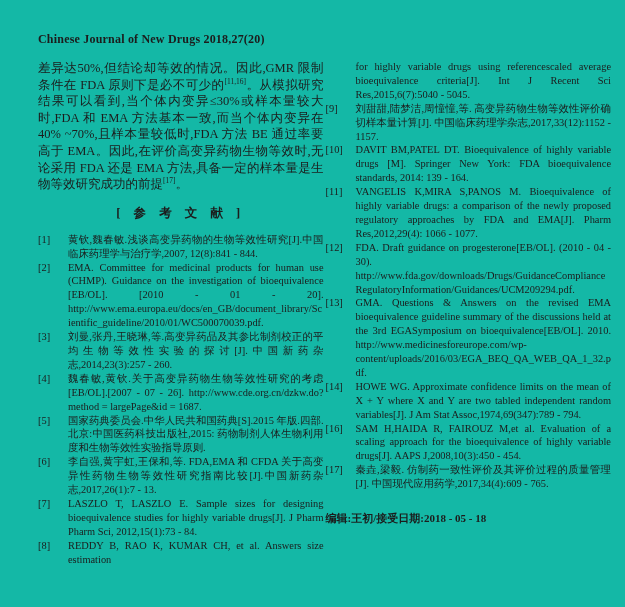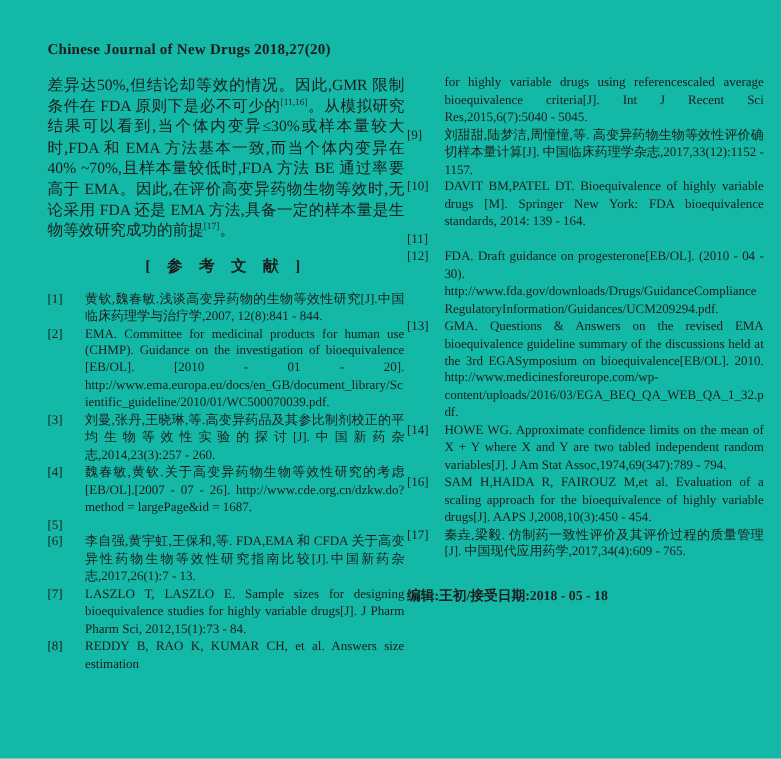--- a/index.html
+++ b/index.html
@@ -83,20 +83,21 @@
       <div class="ref">
         <span class="ref-num">[3]</span>
         <span class="ref-text">刘曼,张丹,王晓琳,等.高变异药品及其参比制剂校正的平均生物等效性实验的探讨[J].中国新药杂志,2014,23(3):257 - 260.</span>
       </div>
       <div class="ref">
         <span class="ref-num">[4]</span>
         <span class="ref-text">魏春敏,黄钦.关于高变异药物生物等效性研究的考虑[EB/OL].[2007 - 07 - 26]. http://www.cde.org.cn/dzkw.do?method = largePage&amp;id = 1687.</span>
       </div>
       <div class="ref">
         <span class="ref-num">[5]</span>
+        <span class="ref-text">国家药典委员会.中华人民共和国药典[S].2015 年版.四部.北京:中国医药科技出版社,2015: 药物制剂人体生物利用度和生物等效性实验指导原则.</span>
       </div>
       <div class="ref">
         <span class="ref-num">[6]</span>
         <span class="ref-text">李自强,黄宇虹,王保和,等. FDA,EMA 和 CFDA 关于高变异性药物生物等效性研究指南比较[J].中国新药杂志,2017,26(1):7 - 13.</span>
       </div>
       <div class="ref">
         <span class="ref-num">[7]</span>
         <span class="ref-text">LASZLO T, LASZLO E. Sample sizes for designing bioequivalence studies for highly variable drugs[J]. J Pharm Pharm Sci, 2012,15(1):73 - 84.</span>
       </div>
       <div class="ref">
@@ -111,20 +112,21 @@
       <div class="ref">
         <span class="ref-num">[9]</span>
         <span class="ref-text">刘甜甜,陆梦洁,周憧憧,等. 高变异药物生物等效性评价确切样本量计算[J]. 中国临床药理学杂志,2017,33(12):1152 - 1157.</span>
       </div>
       <div class="ref">
         <span class="ref-num">[10]</span>
         <span class="ref-text">DAVIT BM,PATEL DT. Bioequivalence of highly variable drugs [M]. Springer New York: FDA bioequivalence standards, 2014: 139 - 164.</span>
       </div>
       <div class="ref">
         <span class="ref-num">[11]</span>
+        <span class="ref-text">VANGELIS K,MIRA S,PANOS M. Bioequivalence of highly variable drugs: a comparison of the newly proposed regulatory approaches by FDA and EMA[J]. Pharm Res,2012,29(4): 1066 - 1077.</span>
       </div>
       <div class="ref">
         <span class="ref-num">[12]</span>
         <span class="ref-text">FDA. Draft guidance on progesterone[EB/OL]. (2010 - 04 - 30). http://www.fda.gov/downloads/Drugs/GuidanceComplianceRegulatoryInformation/Guidances/UCM209294.pdf.</span>
       </div>
       <div class="ref">
         <span class="ref-num">[13]</span>
         <span class="ref-text">GMA. Questions &amp; Answers on the revised EMA bioequivalence guideline summary of the discussions held at the 3rd EGASymposium on bioequivalence[EB/OL]. 2010. http://www.medicinesforeurope.com/wp-content/uploads/2016/03/EGA_BEQ_QA_WEB_QA_1_32.pdf.</span>
       </div>
       <div class="ref">

